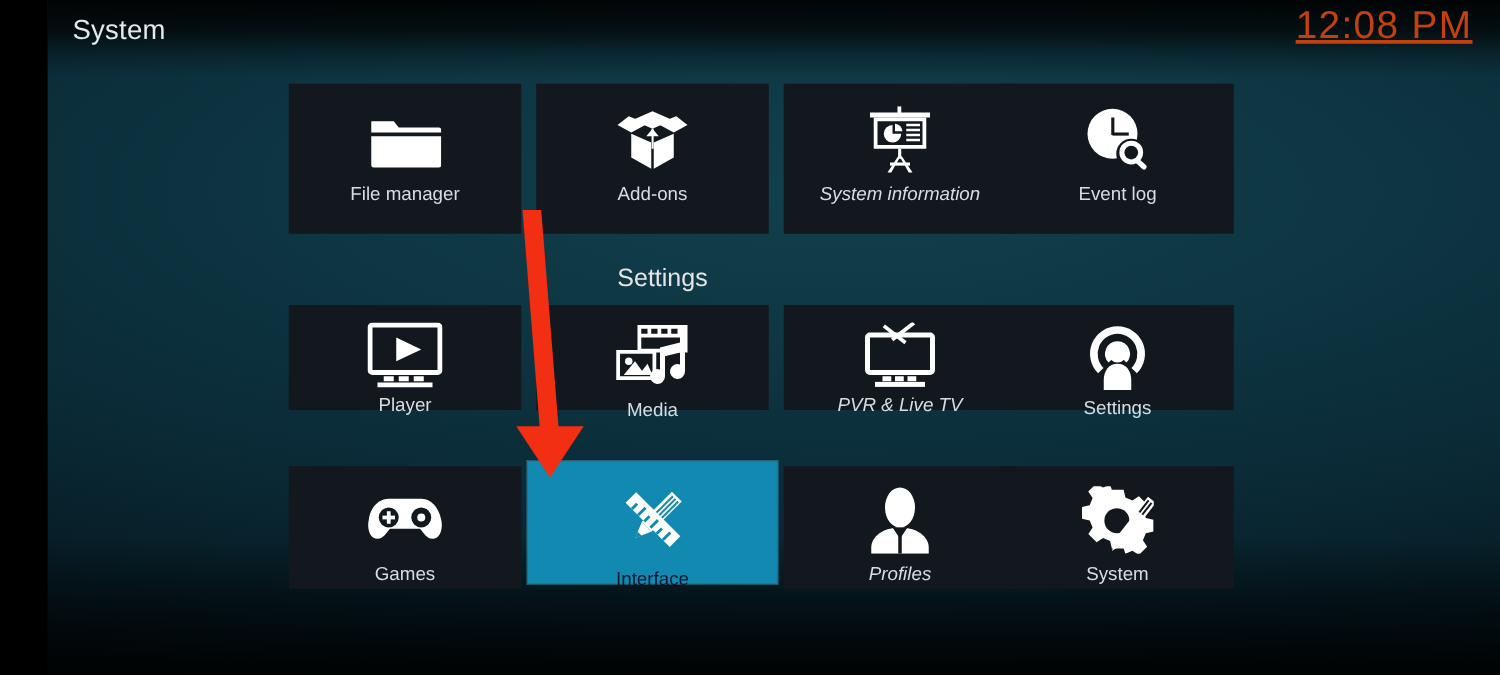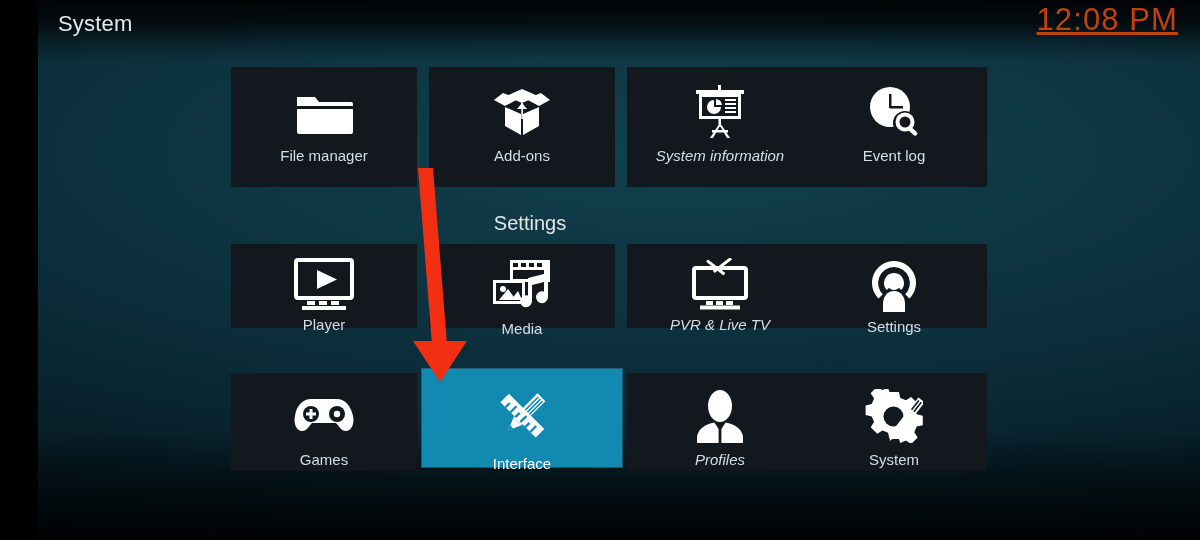--- a/index.html
+++ b/index.html
@@ -110,21 +110,21 @@
 
   .tile-icon svg { display:block; fill:#ffffff; }
 
   .tile-label {
     margin-top:6px;
     font-size:15px;
     color:#d5dee4;
     text-align:center;
     white-space:nowrap;
   }
-  .tile.selected .tile-label { color:#ffffff; margin-top:10px; }
+  .tile.selected .tile-label { color:#0f172a; margin-top:10px; }
 
   
   #arrow-overlay {
     position:absolute; left:0; top:0; width:1200px; height:540px;
     z-index:40; pointer-events:none;
   }
 </style>
 </head>
 <body>
 

